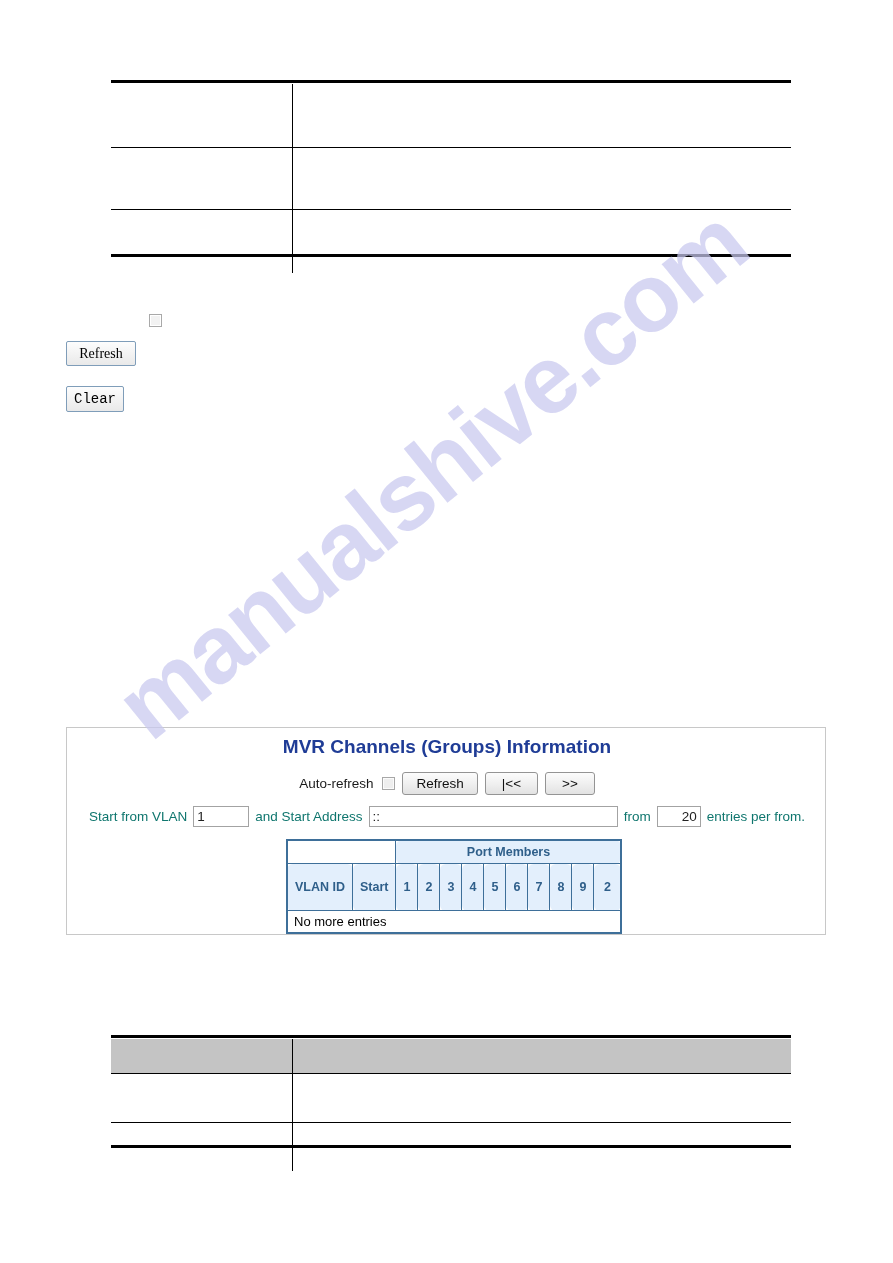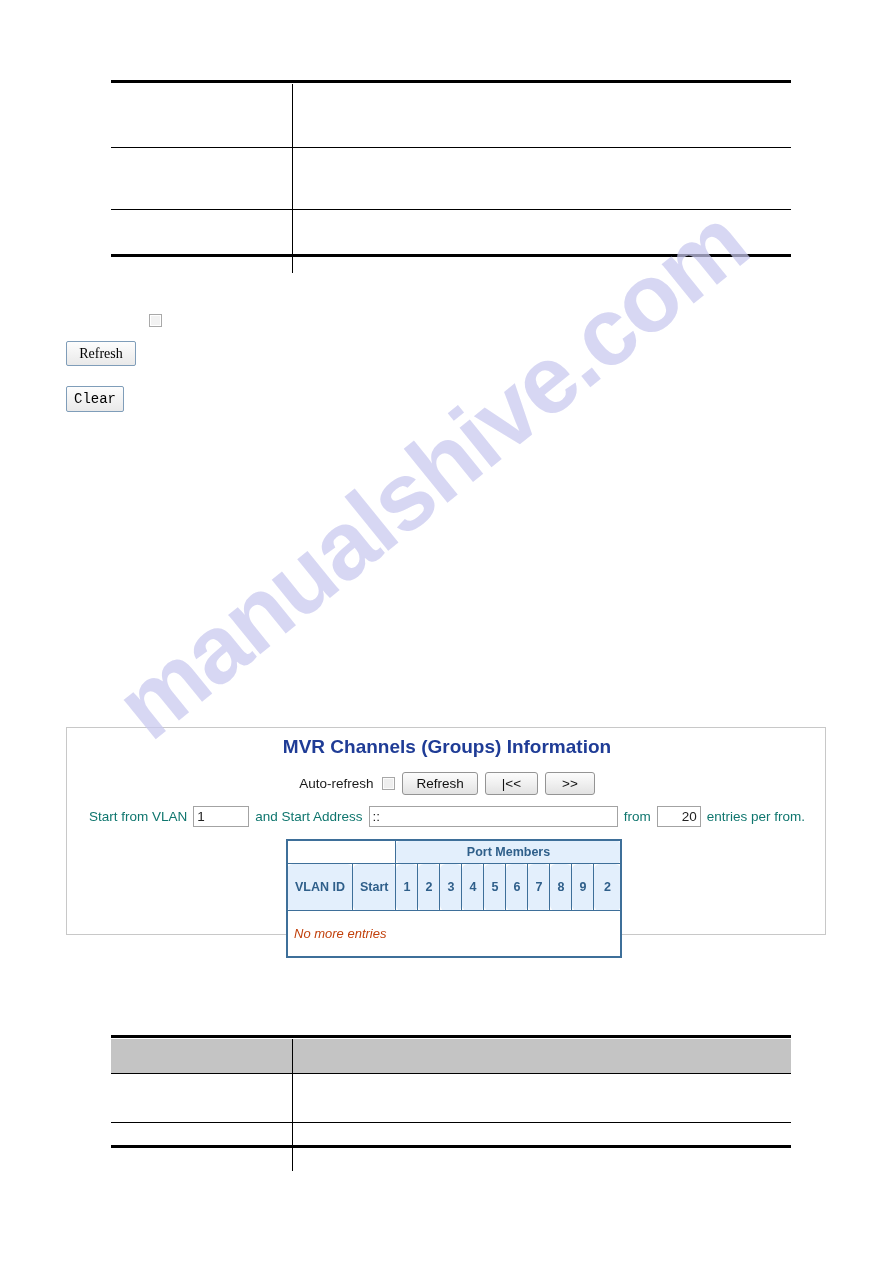--- a/index.html
+++ b/index.html
@@ -226,24 +226,23 @@
     font-weight: 700;
     height: 22px;
     border-radius: 6px;
   }
   #mvr-table th.spacer { background: #ffffff; border-top-color: #ffffff; border-left-color: #ffffff; }
   #mvr-table th.grpcol { padding: 12px 7px; }
   #mvr-table th.portcol { width: 21px; }
   #mvr-table th.portcol.wide { width: 26px; }
   #mvr-table td.empty-row {
     text-align: left;
-    font-style: italic;
     font-size: 13px;
-    color: #c2410c;
-    padding: 15px 6px;
+    color: #000000;
+    padding: 3px 6px;
     background: #ffffff;
   }
 </style>
 </head>
 <body>
 
 <div class="tbl-rule-top" style="left:111px; top:80px; width:680px;"></div>
 
 <table class="doc-table" id="top-table" style="left:111px; top:84px; width:680px;">
   <colgroup>

